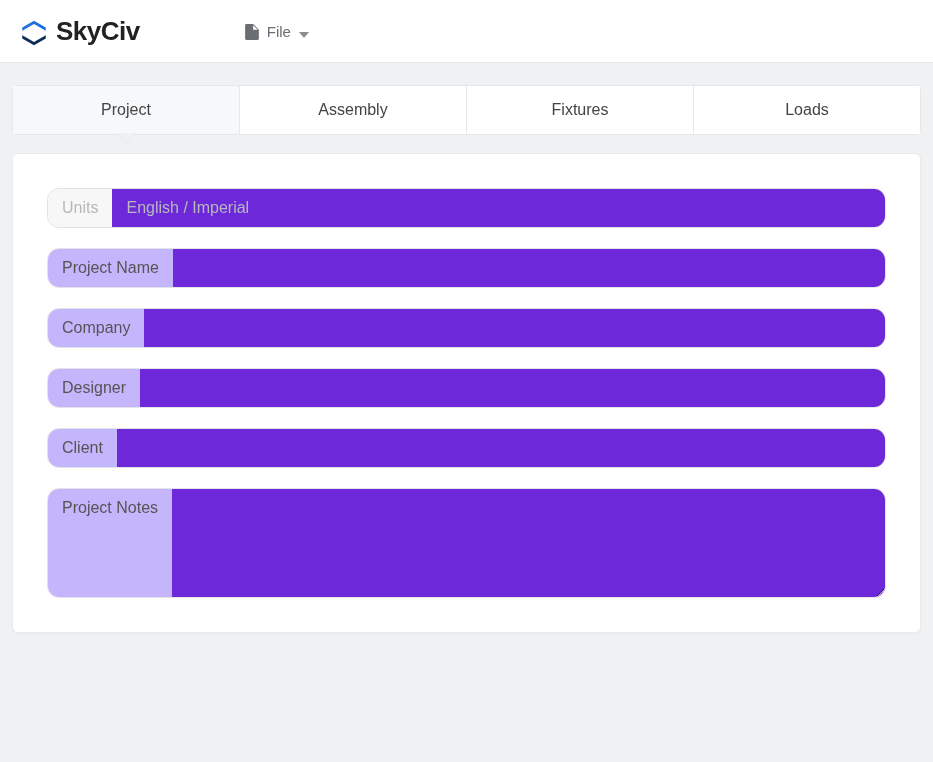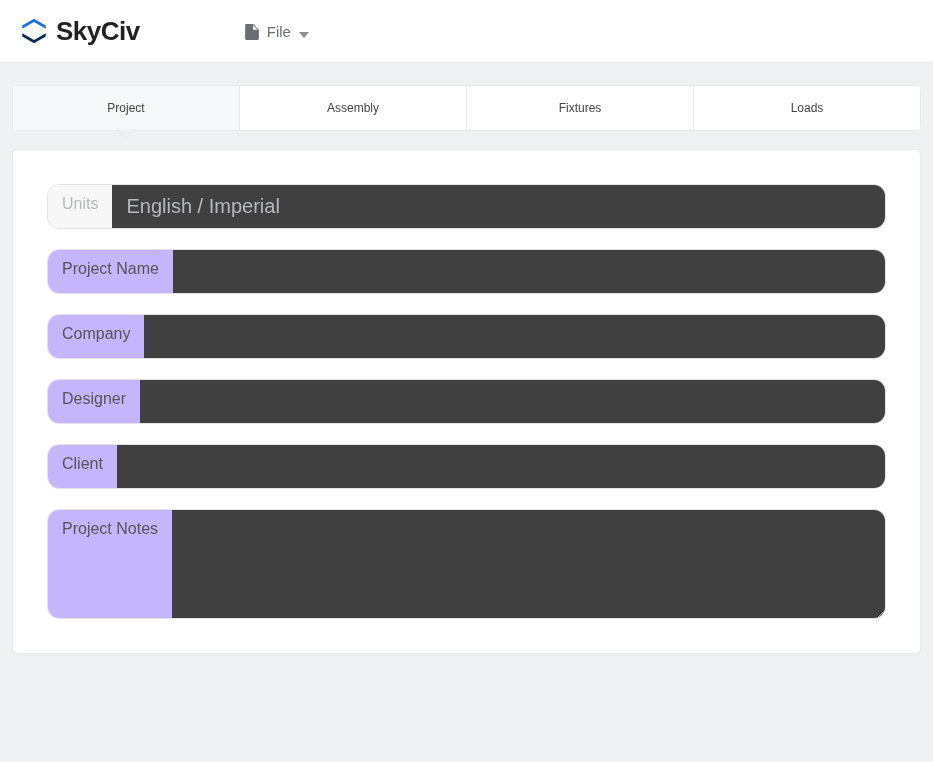--- a/index.html
+++ b/index.html
@@ -15,21 +15,21 @@
   .topbar {
     background: #fff;
     height: 63px;
     display: flex;
     align-items: center;
     padding: 0 20px;
     border-bottom: 1px solid #e6e7e9;
   }
   .brand {
     display: flex;
-    align-items: center;
+    align-items: flex-end;
     gap: 8px;
   }
   .brand-text {
     font-size: 26px;
     font-weight: 700;
     color: #222;
     letter-spacing: -0.5px;
   }
   .logo-icon { width: 28px; height: 28px; }
 
@@ -53,21 +53,21 @@
     display: flex;
     background: #fff;
     border: 1px solid #e6e7e9;
     border-radius: 6px;
     overflow: visible;
   }
   .tab {
     flex: 1;
     text-align: center;
     padding: 15px 0;
-    font-size: 12px;
+    font-size: 16px;
     color: #444;
     border-right: 1px solid #e6e7e9;
     cursor: pointer;
     position: relative;
     background: #fff;
   }
   .tab:last-child { border-right: none; }
   .tab.active {
     background: #f7f8fa;
     font-weight: 400;
@@ -121,24 +121,24 @@
     display: flex;
     align-items: flex-start;
   }
   .form-row input,
   .form-row textarea,
   .form-row .value-static {
     flex: 1;
     border: none;
     outline: none;
     font: inherit;
-    font-size: 20px;
+    font-size: 16px;
     padding: 10px 14px;
     color: #333;
-    background: #404040;
+    background: #6d28d9;
     resize: none;
   }
   .form-row textarea {
     min-height: 108px;
     resize: both;
   }
 
   .form-row.disabled .label-box {
     background: #f7f7f8;
     color: #b6b8bc;

